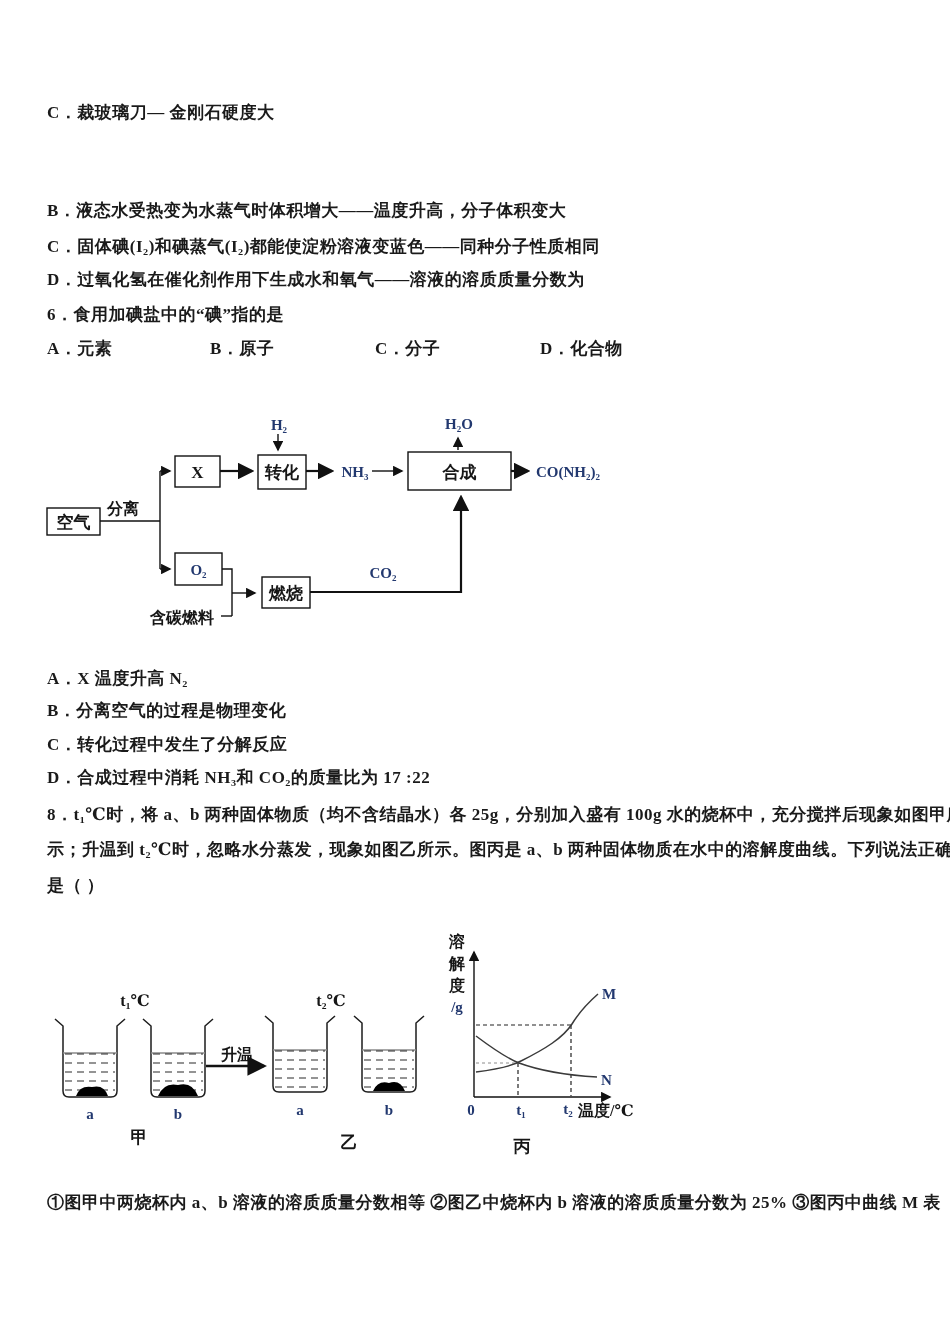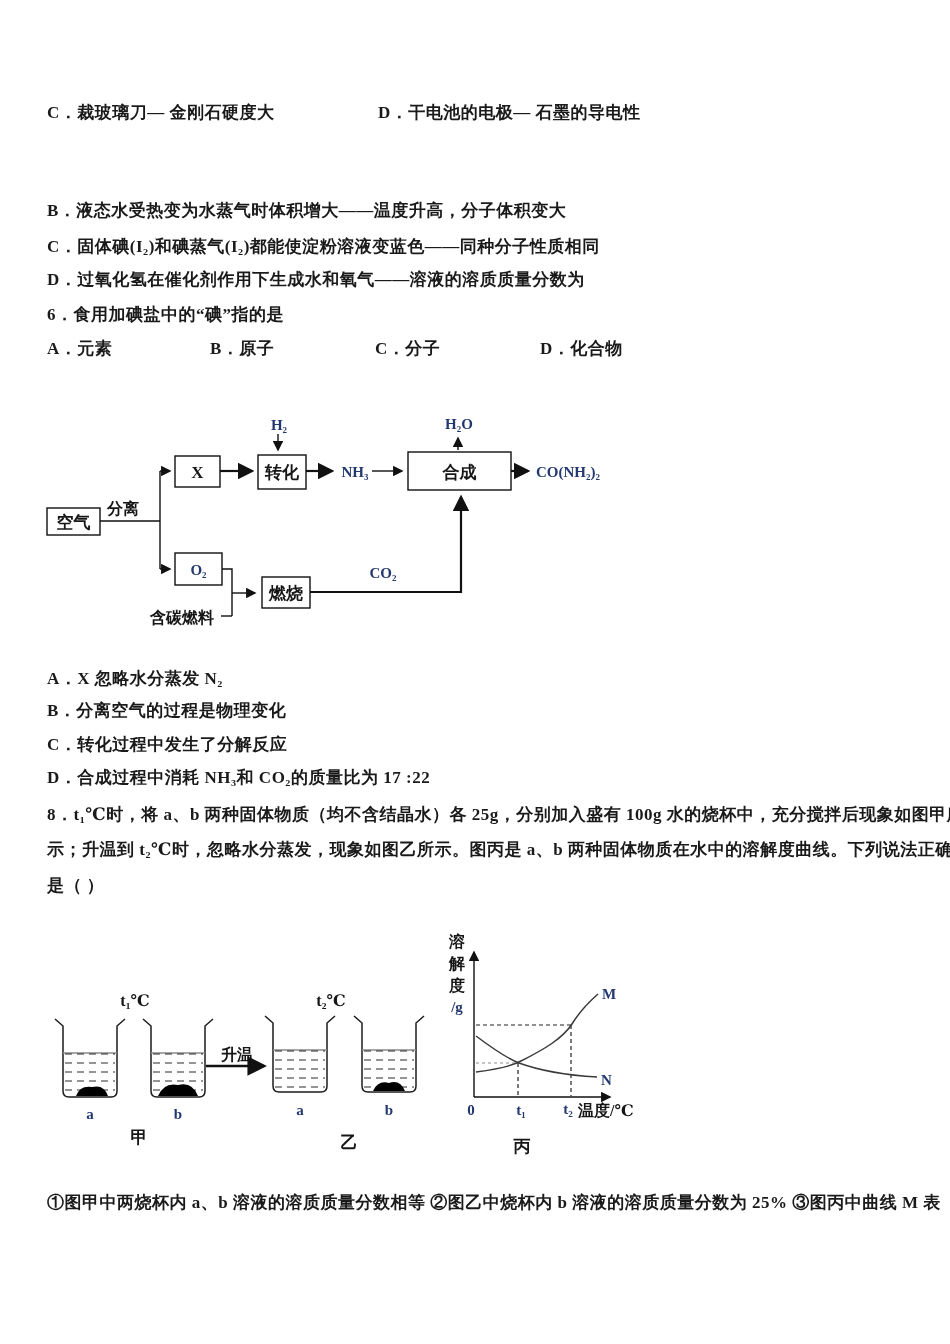--- a/index.html
+++ b/index.html
@@ -21,33 +21,32 @@
   .gdash{stroke:#222;stroke-width:1.2;fill:none;stroke-dasharray:4 3;}
   .gdash2{stroke:#8c8c8c;stroke-width:1;fill:none;stroke-dasharray:3 3;}
   .curve{stroke:#3a3a3a;stroke-width:1.5;fill:none;}
 </style>
 </head>
 <body>
 
 <div class="page">
 
   <div class="t" style="left:47px;top:103px;">C．裁玻璃刀— 金刚石硬度大</div>
-  <div class="t" style="left:378px;top:103px;">D．干电池的电极— 石墨的导电性</div>
 
   <div class="t" style="left:47px;top:201px;">B．液态水受热变为水蒸气时体积增大——温度升高，分子体积变大</div>
   <div class="t" style="left:47px;top:237px;">C．固体碘(I₂)和碘蒸气(I₂)都能使淀粉溶液变蓝色——同种分子性质相同</div>
   <div class="t" style="left:47px;top:270px;">D．过氧化氢在催化剂作用下生成水和氧气——溶液的溶质质量分数为</div>
 
   <div class="t" style="left:47px;top:305px;">6．食用加碘盐中的“碘”指的是</div>
   <div class="t" style="left:47px;top:339px;">A．元素</div>
   <div class="t" style="left:210px;top:339px;">B．原子</div>
   <div class="t" style="left:375px;top:339px;">C．分子</div>
   <div class="t" style="left:540px;top:339px;">D．化合物</div>
 
-  <div class="t" style="left:47px;top:669px;">A．X 忽略水分蒸发 N₂</div>
+  <div class="t" style="left:47px;top:669px;">A．X 温度升高 N₂</div>
   <div class="t" style="left:47px;top:701px;">B．分离空气的过程是物理变化</div>
   <div class="t" style="left:47px;top:735px;">C．转化过程中发生了分解反应</div>
   <div class="t" style="left:47px;top:768px;">D．合成过程中消耗 NH₃和 CO₂的质量比为 17 :22</div>
 
   <div class="t" style="left:47px;top:805px;">8．t₁℃时，将 a、b 两种固体物质（均不含结晶水）各 25g，分别加入盛有 100g 水的烧杯中，充分搅拌后现象如图甲所</div>
   <div class="t" style="left:47px;top:840px;">示；升温到 t₂℃时，忽略水分蒸发，现象如图乙所示。图丙是 a、b 两种固体物质在水中的溶解度曲线。下列说法正确的</div>
   <div class="t" style="left:47px;top:876px;">是（ ）</div>
 
   <div class="t" style="left:47px;top:1193px;">①图甲中两烧杯内 a、b 溶液的溶质质量分数相等 ②图乙中烧杯内 b 溶液的溶质质量分数为 25% ③图丙中曲线 M 表</div>
 

